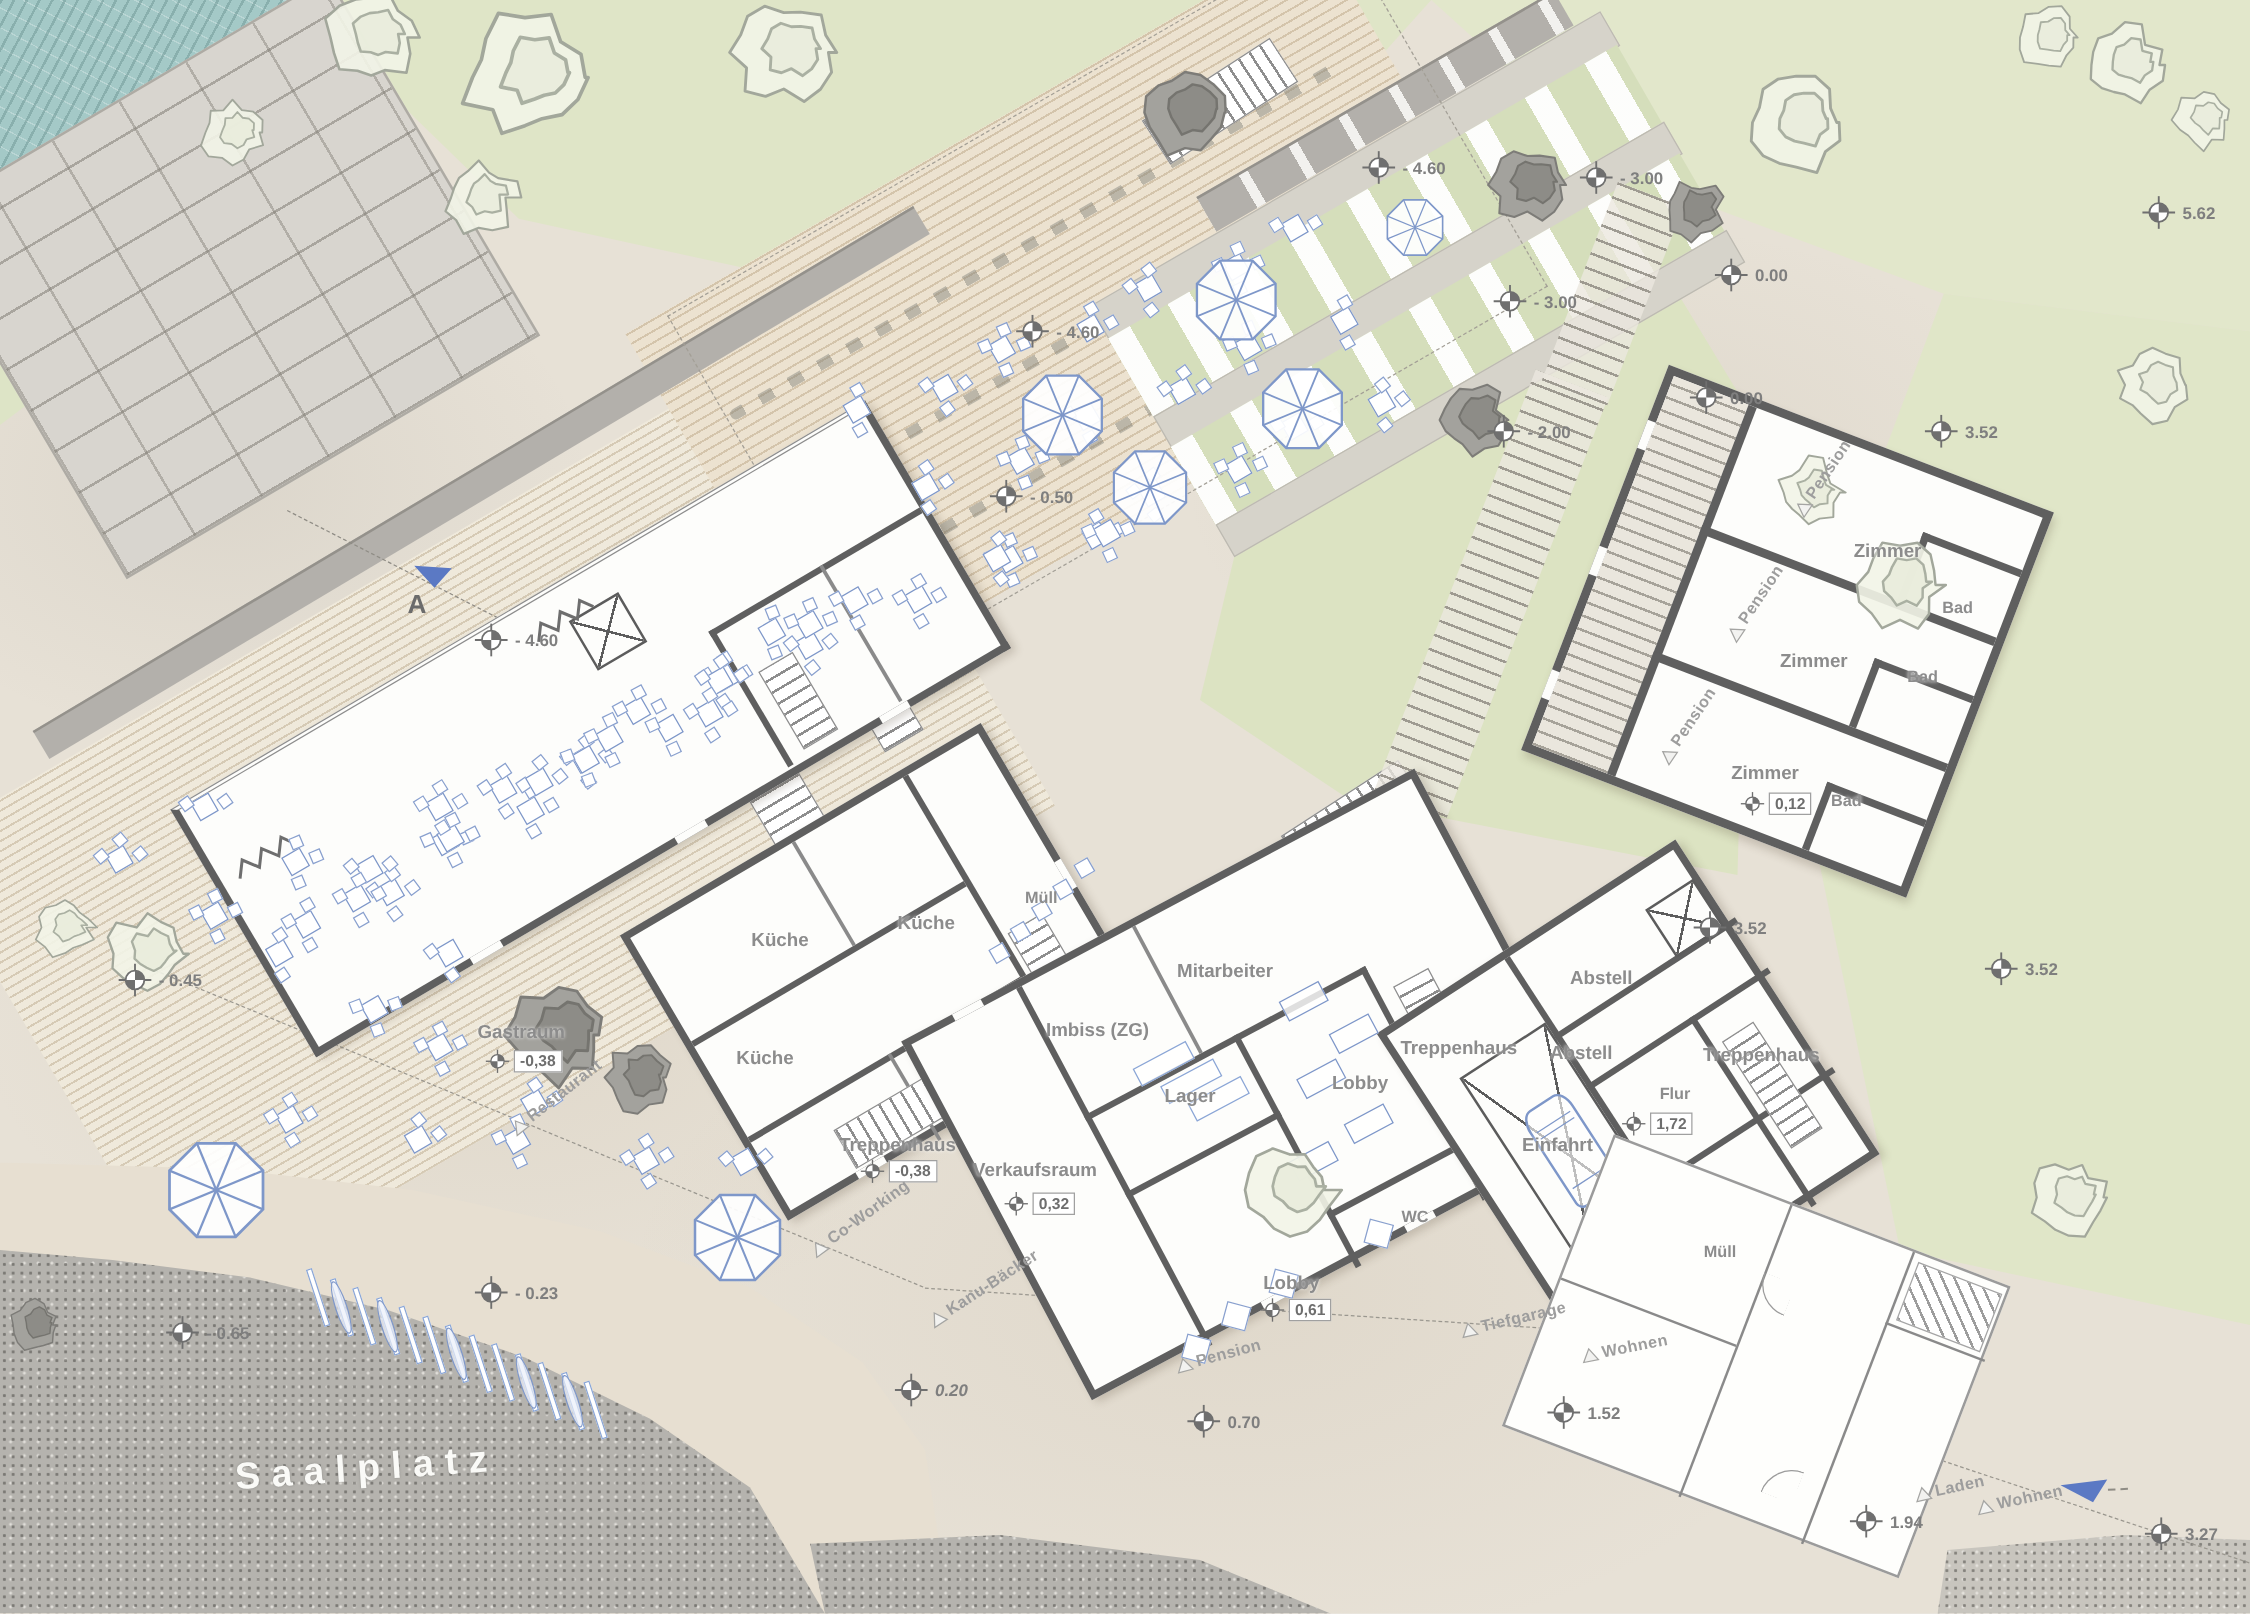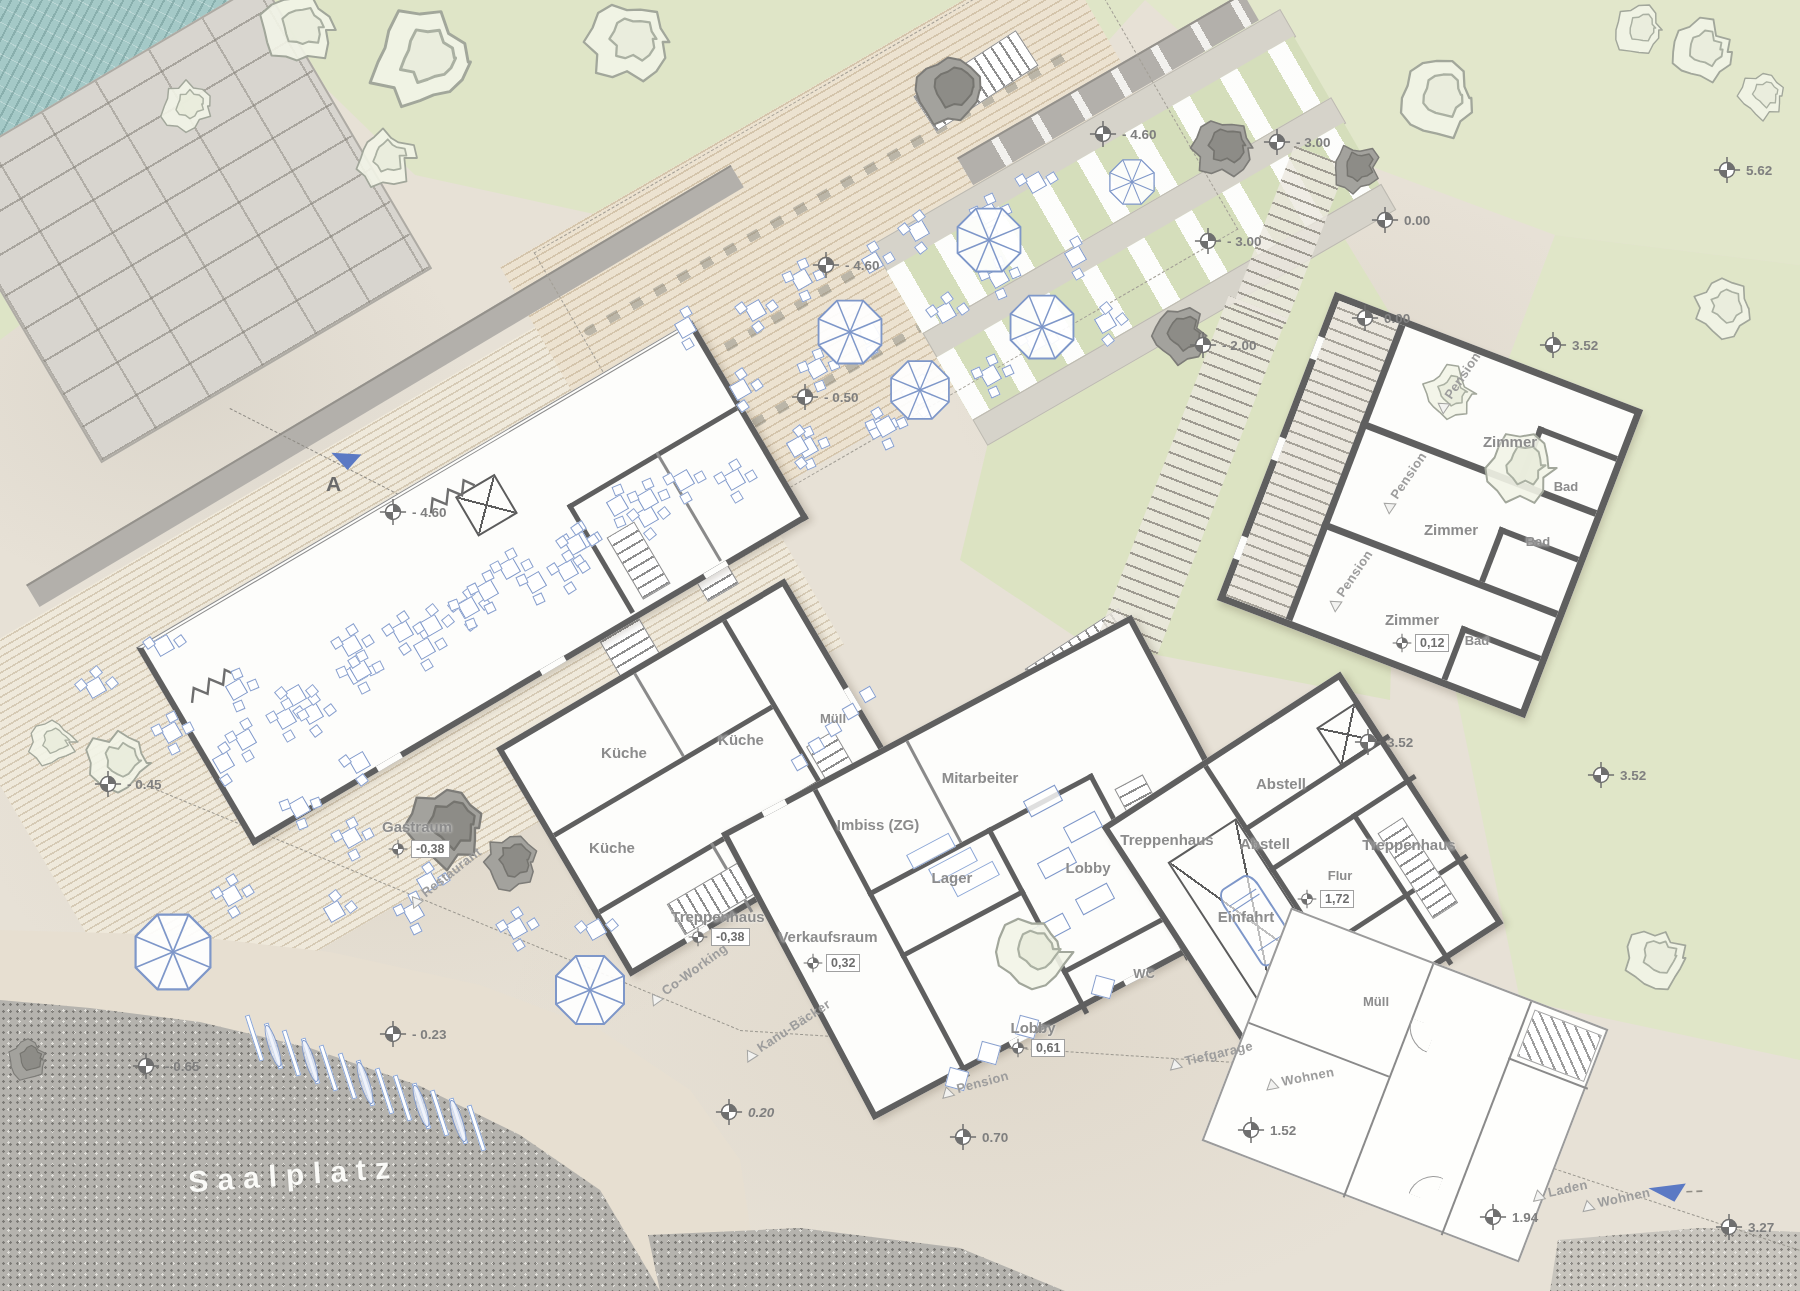--- a/index.html
+++ b/index.html
@@ -711,21 +711,21 @@
       </div>
       <div class="room-label" style="left: 952px; top: 877px;">
         <span>Lager</span>
       </div>
       <div class="room-label" style="left: 1088px; top: 867px;">
         <span>Lobby</span>
       </div>
       <div class="room-label" style="left: 1167px; top: 839px;">
         <span>Treppenhaus</span>
       </div>
-      <div class="room-label small" style="left: 1132px; top: 973px; margin-left: 12px;">
+      <div class="room-label small" style="left: 1132px; top: 973px;">
         <span>WC</span>
       </div>
       <div class="room-label" style="left: 1033px; top: 1027px;">
         <span>Lobby</span>
       </div>
       <div class="val-marker" style="left: 1018px; top: 1048px;">
         <svg width="20" height="20" viewBox="-15 -15 30 30">
           <line x1="-14" y1="0" x2="14" y2="0" stroke="#6f6f6f" stroke-width="1.6"></line>
           <line x1="0" y1="-14" x2="0" y2="14" stroke="#6f6f6f" stroke-width="1.6"></line>
           <circle r="8" fill="#fff" stroke="#6f6f6f" stroke-width="1.6"></circle>

